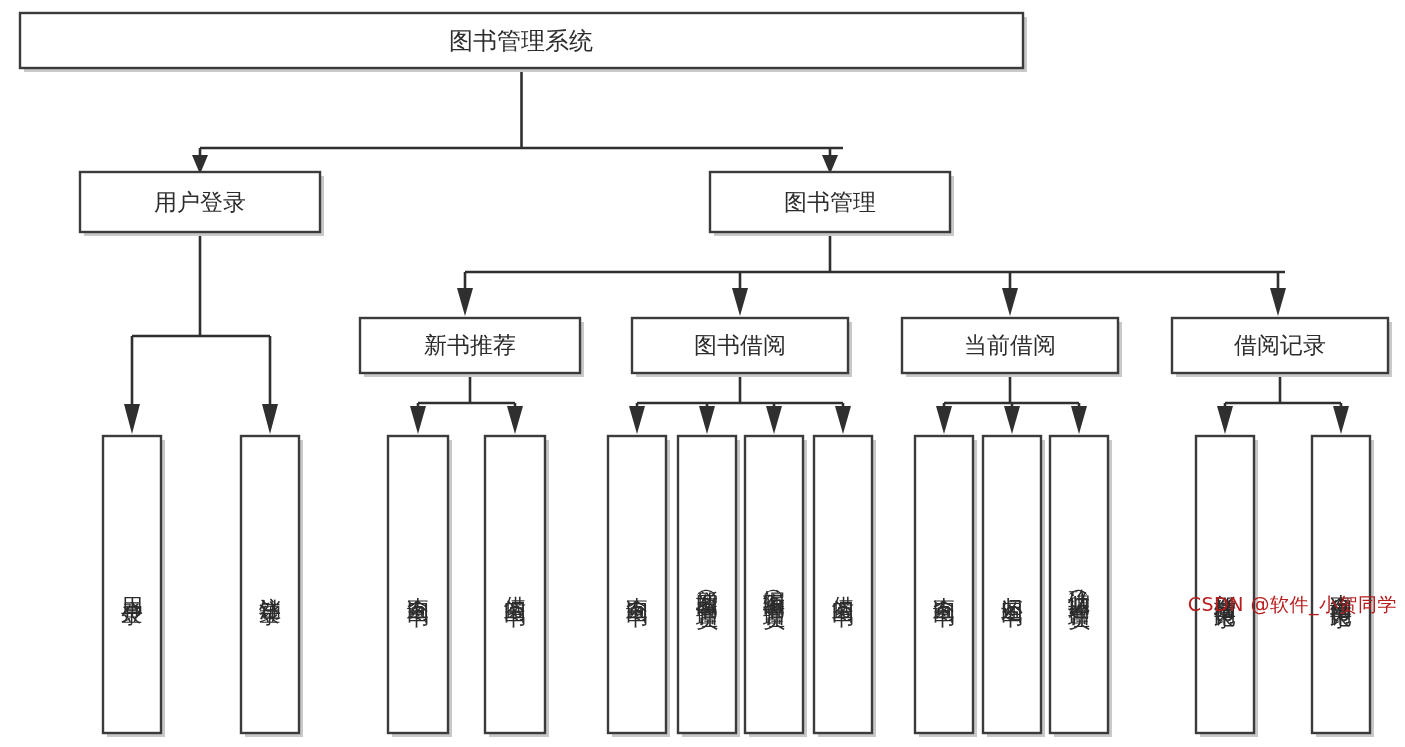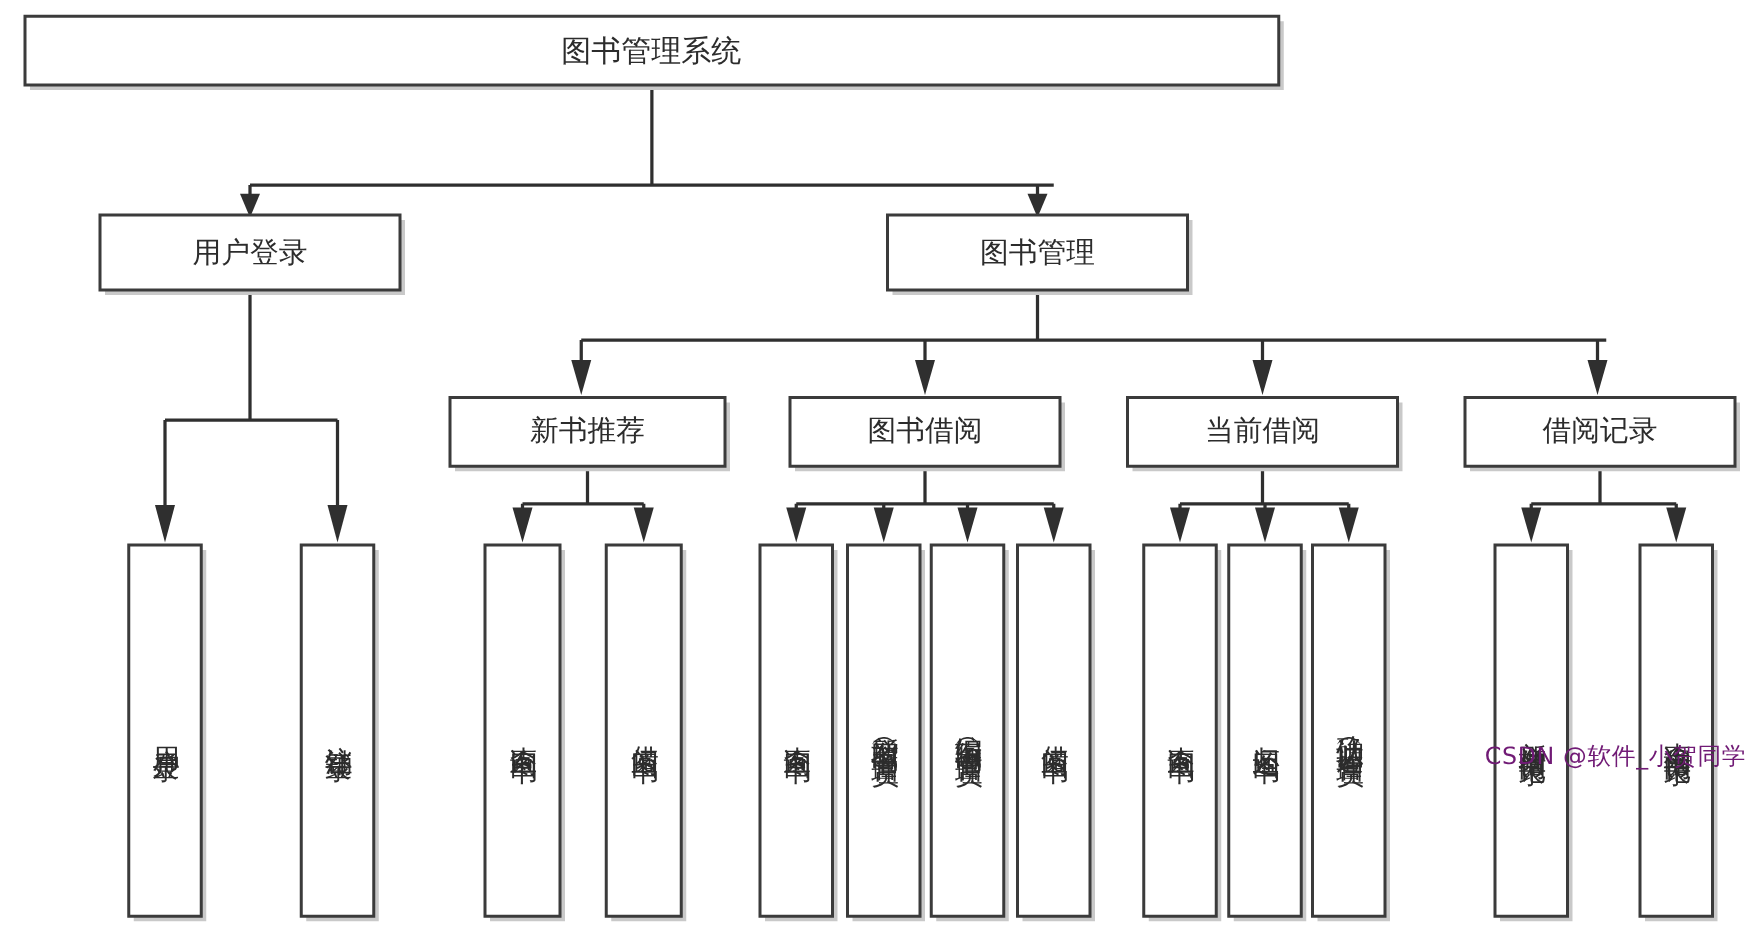--- a/index.html
+++ b/index.html
@@ -75,21 +75,21 @@
     display: flex;
     align-items: center;
     justify-content: center;
     white-space: nowrap;
     pointer-events: none;
   }
   .watermark {
     position: absolute;
     right: 8px;
     bottom: 3px;
-    color: #701a75;
+    color: #b91c1c;
     font-size: 19px;
     font-family: "DejaVu Sans", "Liberation Sans", sans-serif;
     letter-spacing: 0.5px;
     white-space: nowrap;
   }
 </style>
 </head>
 <body>
 
 <div id="diagram-root">

